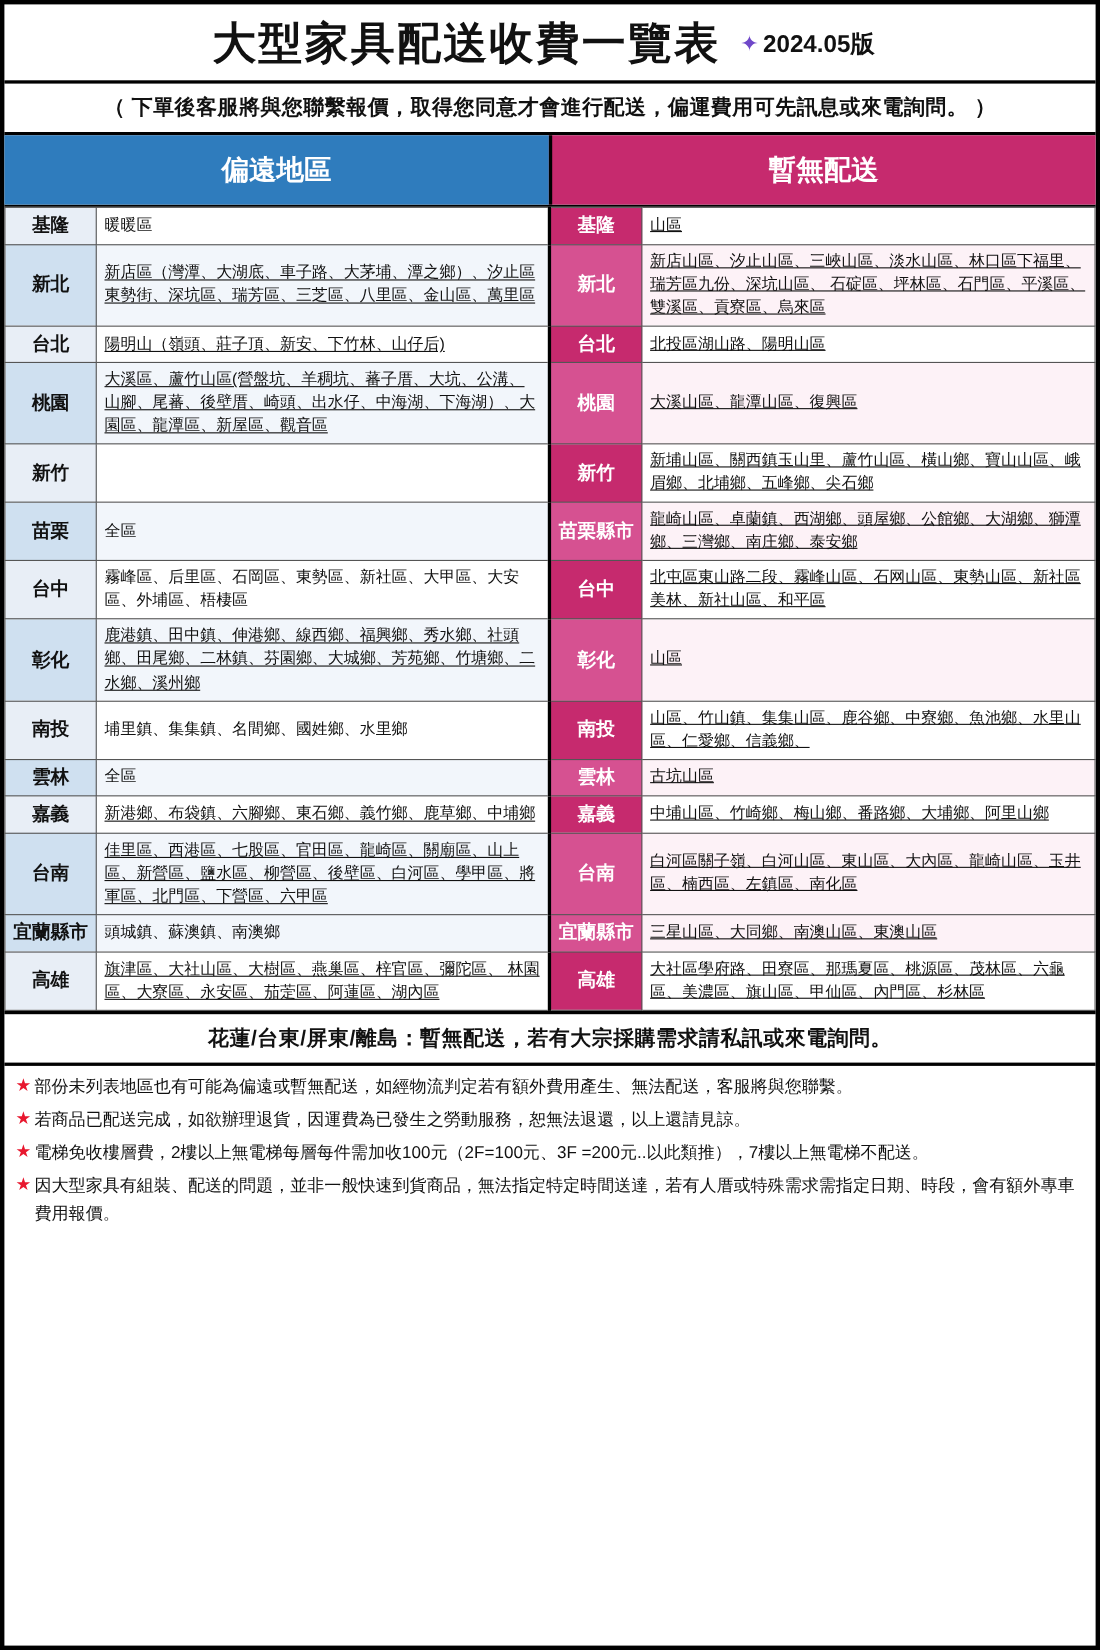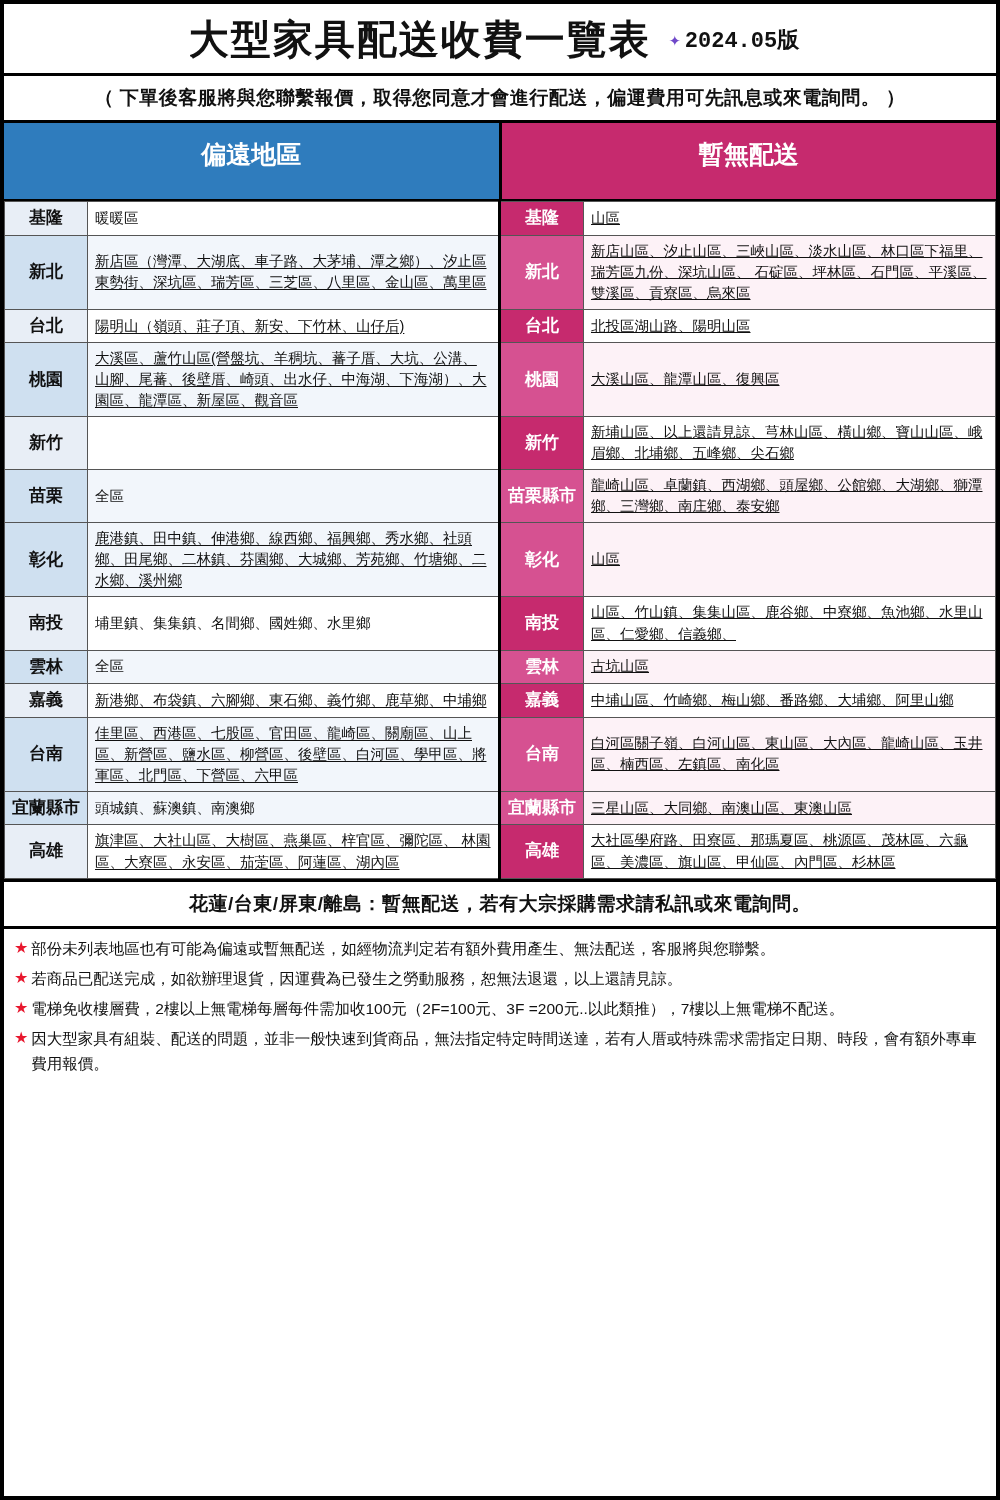--- a/index.html
+++ b/index.html
@@ -15,21 +15,20 @@
     box-sizing:border-box;
     border:4px solid #000;
     display:flex;flex-direction:column;
   }
   
   .header{
     display:flex;align-items:center;justify-content:center;
     gap:18px;
     padding:8px 12px 6px 0;
     border-bottom:3px solid #000;
-    font-family:Liberation Mono, monospace;
   }
   .header h1{
     margin:0;
     font-size:40px;
     font-weight:bold;
     letter-spacing:2px;
   }
   .version{
     font-size:22px;font-weight:bold;
     display:flex;align-items:center;gap:4px;
@@ -42,21 +41,21 @@
     border-bottom:3px solid #000;
     letter-spacing:0.5px;
   }
   
   .colheads{display:flex;border-bottom:2px solid #000;}
   .colheads .ch{
     flex:1 1 50%;
     text-align:center;
     font-size:25px;font-weight:bold;
     color:#fff;
-    padding:15px 0 28px 0;
+    padding:15px 0 15px 0;
   }
   .ch-left{background:#2f7cbd;}
   .ch-right{background:#c62a6e;border-left:3px solid #000;}
   
   table{
     border-collapse:collapse;
     width:100%;
     table-layout:fixed;
   }
   td{
@@ -163,29 +162,35 @@
       <tr>
         <td class="lbl-l alt">桃園</td>
         <td class="cell-l alt u">大溪區、蘆竹山區(營盤坑、羊稠坑、蕃子厝、大坑、公溝、山腳、尾蕃、後壁厝、崎頭、出水仔、中海湖、下海湖）、大園區、龍潭區、新屋區、觀音區</td>
         <td class="lbl-r alt">桃園</td>
         <td class="cell-r alt">大溪山區、龍潭山區、復興區</td>
       </tr>
       <tr>
         <td class="lbl-l">新竹</td>
         <td class="cell-l"></td>
         <td class="lbl-r">新竹</td>
-        <td class="cell-r">新埔山區、以上還請見諒、芎林山區、橫山鄉、寶山山區、峨眉鄉、北埔鄉、五峰鄉、尖石鄉</td>
+        <td class="cell-r">新埔山區、關西鎮玉山里、蘆竹山區、橫山鄉、寶山山區、峨眉鄉、北埔鄉、五峰鄉、尖石鄉</td>
       </tr>
       <tr>
         <td class="lbl-l alt">苗栗</td>
         <td class="cell-l alt">全區</td>
         <td class="lbl-r alt">苗栗縣市</td>
         <td class="cell-r alt">龍崎山區、卓蘭鎮、西湖鄉、頭屋鄉、公館鄉、大湖鄉、獅潭鄉、三灣鄉、南庄鄉、泰安鄉</td>
       </tr>
       <tr>
+        <td class="lbl-l">台中</td>
+        <td class="cell-l">霧峰區、后里區、石岡區、東勢區、新社區、大甲區、大安區、外埔區、梧棲區</td>
+        <td class="lbl-r">台中</td>
+        <td class="cell-r">北屯區東山路二段、霧峰山區、石网山區、東勢山區、新社區美林、新社山區、和平區</td>
+      </tr>
+      <tr>
         <td class="lbl-l alt">彰化</td>
         <td class="cell-l alt u">鹿港鎮、田中鎮、伸港鄉、線西鄉、福興鄉、秀水鄉、社頭鄉、田尾鄉、二林鎮、芬園鄉、大城鄉、芳苑鄉、竹塘鄉、二水鄉、溪州鄉</td>
         <td class="lbl-r alt">彰化</td>
         <td class="cell-r alt">山區</td>
       </tr>
       <tr>
         <td class="lbl-l">南投</td>
         <td class="cell-l">埔里鎮、集集鎮、名間鄉、國姓鄉、水里鄉</td>
         <td class="lbl-r">南投</td>
         <td class="cell-r">山區、竹山鎮、集集山區、鹿谷鄉、中寮鄉、魚池鄉、水里山區、仁愛鄉、信義鄉、</td>

